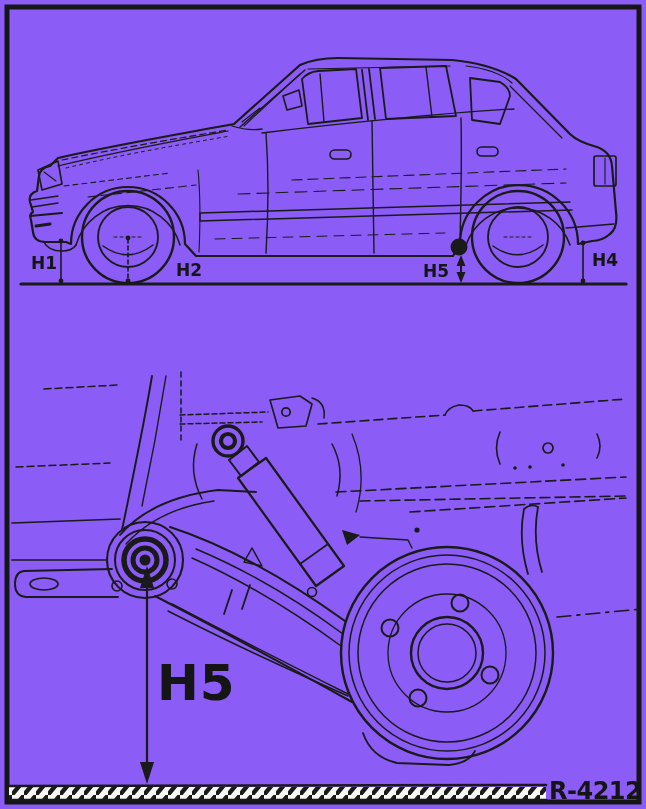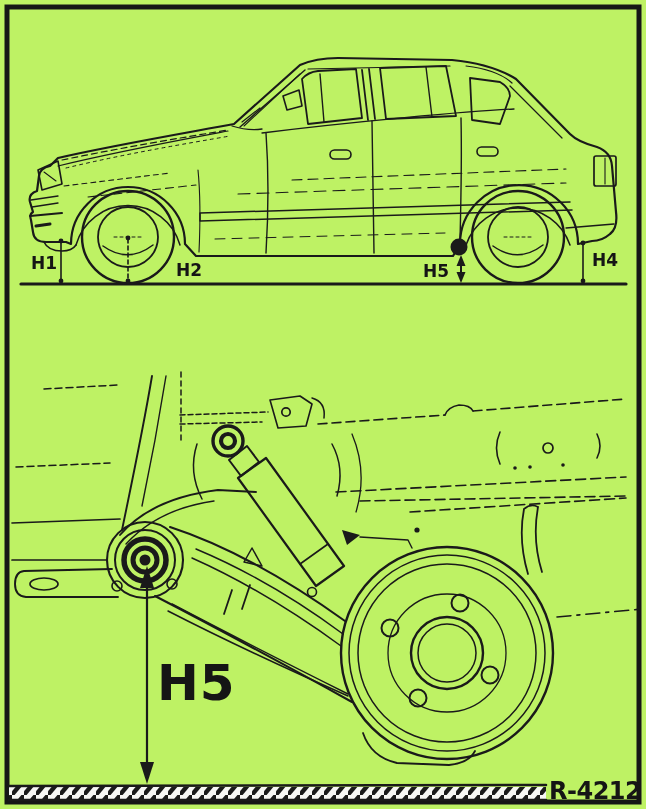--- a/index.html
+++ b/index.html
@@ -1,16 +1,16 @@
 <!DOCTYPE html>
 <html><head>
 <meta charset="utf-8">
 <style>
   html,body{margin:0;padding:0;background:#e8e8e6;}
-  .page{position:relative;width:646px;height:809px;background:#bef264;overflow:hidden;
+  .page{position:relative;width:646px;height:809px;background:#8b5cf6;overflow:hidden;
         font-family:"DejaVu Sans", sans-serif;}
   svg{position:absolute;left:0;top:0;}
   text{fill:#151515;}
   .lbl{font-size:17px;font-weight:700;}
   .lbl-big{font-size:50px;font-weight:700;letter-spacing:1px;}
   .ref{font-size:24px;font-weight:700;letter-spacing:-0.5px;}
 </style>
 </head>
 <body>
 

